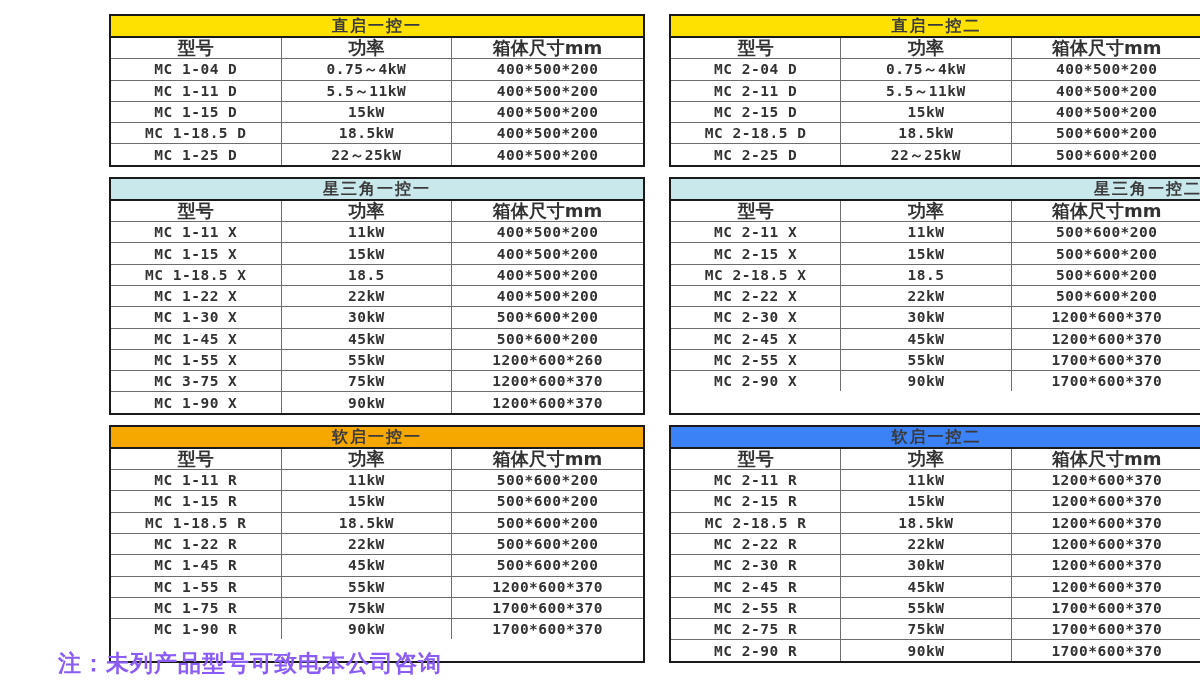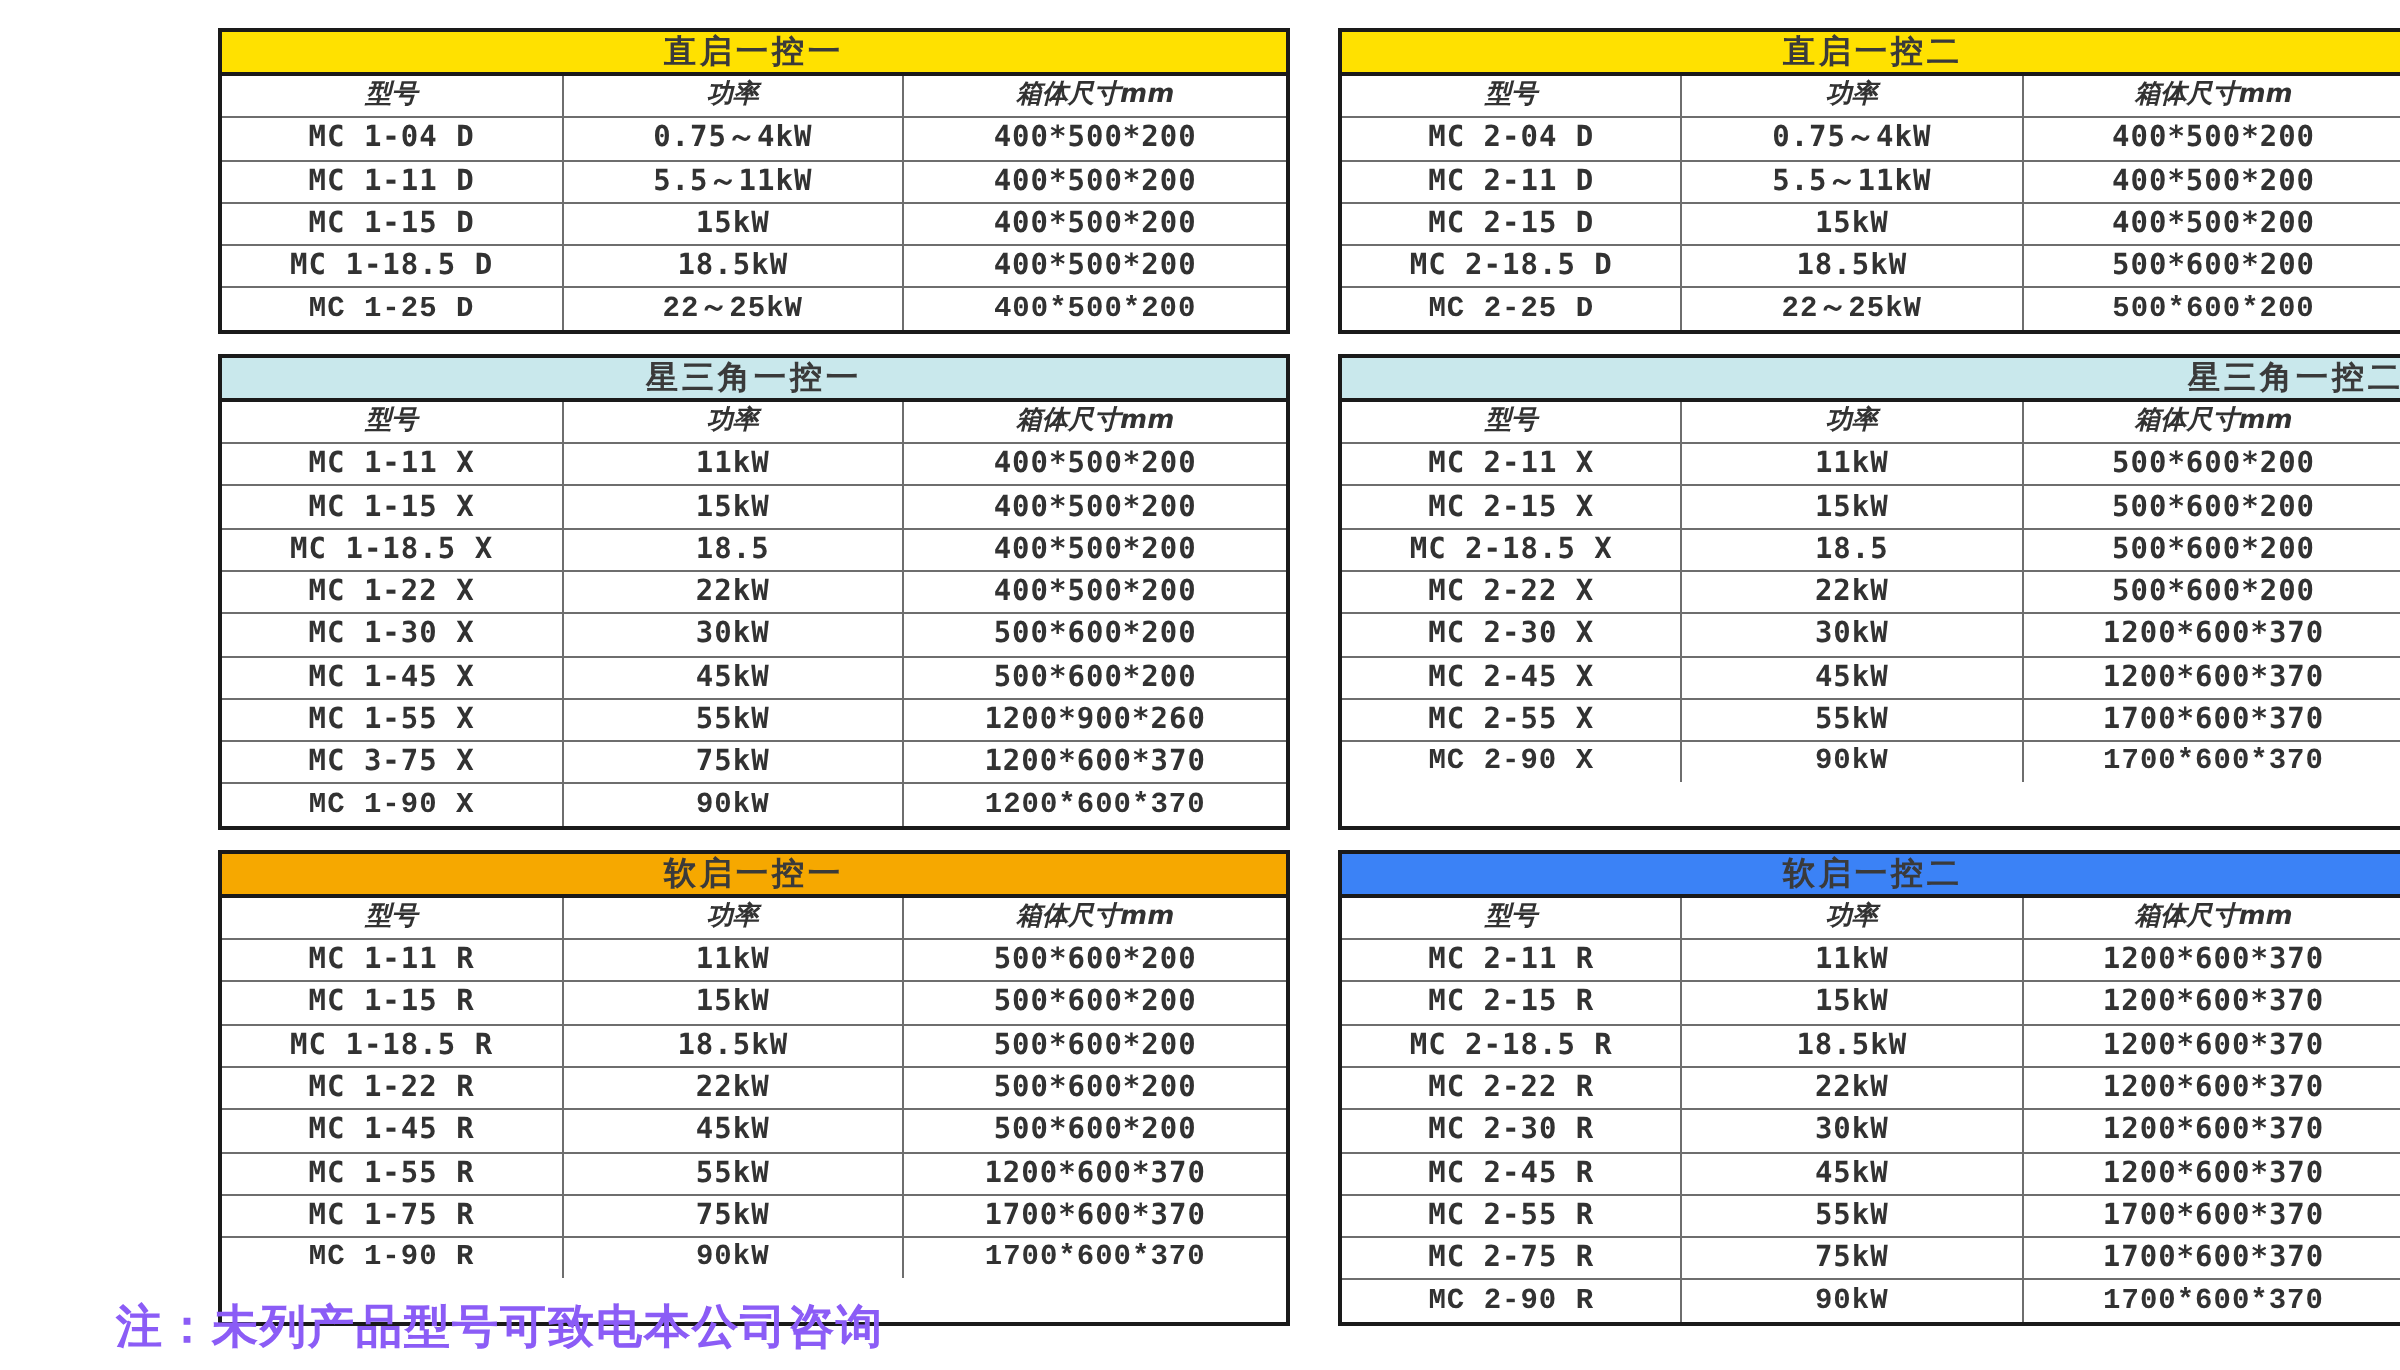--- a/index.html
+++ b/index.html
@@ -54,26 +54,26 @@
     padding: 0;
     height: 20.3px;
     text-align: center;
     font-size: 14.5px;
     font-weight: bold;
     color: #323232;
     white-space: nowrap;
     overflow: hidden;
     line-height: 20px;
   }
-  table.spec th { font-size: 13px; font-style: italic; }
+  table.spec th { font-size: 18px; }
   
   table.spec tr > *:first-child { border-left: none; }
   table.spec tr > *:last-child  { border-right: none; }
   table.spec thead tr > * { border-top: none; }
-  table.spec tbody tr:last-child > * { border-bottom: none; font-family: Liberation Mono, monospace; }
+  table.spec tbody tr:last-child > * { border-bottom: none; }
   .c1 { width: 32%; }
   .c2 { width: 32%; }
   .c3 { width: 36%; }
   td.mono, th.mono {
     font-family: "DejaVu Sans Mono", "Liberation Mono", monospace;
     letter-spacing: 0.5px;
   }
   .note {
     position: absolute;
     left: 58px;
@@ -206,21 +206,21 @@
               <td class="c3 mono">500*600*200</td>
             </tr>
             <tr>
               <td class="c1 mono">MC 1-45 X</td>
               <td class="c2 mono">45kW</td>
               <td class="c3 mono">500*600*200</td>
             </tr>
             <tr>
               <td class="c1 mono">MC 1-55 X</td>
               <td class="c2 mono">55kW</td>
-              <td class="c3 mono">1200*900*260</td>
+              <td class="c3 mono">1200*600*260</td>
             </tr>
             <tr>
               <td class="c1 mono">MC 3-75 X</td>
               <td class="c2 mono">75kW</td>
               <td class="c3 mono">1200*600*370</td>
             </tr>
             <tr>
               <td class="c1 mono">MC 1-90 X</td>
               <td class="c2 mono">90kW</td>
               <td class="c3 mono">1200*600*370</td>

